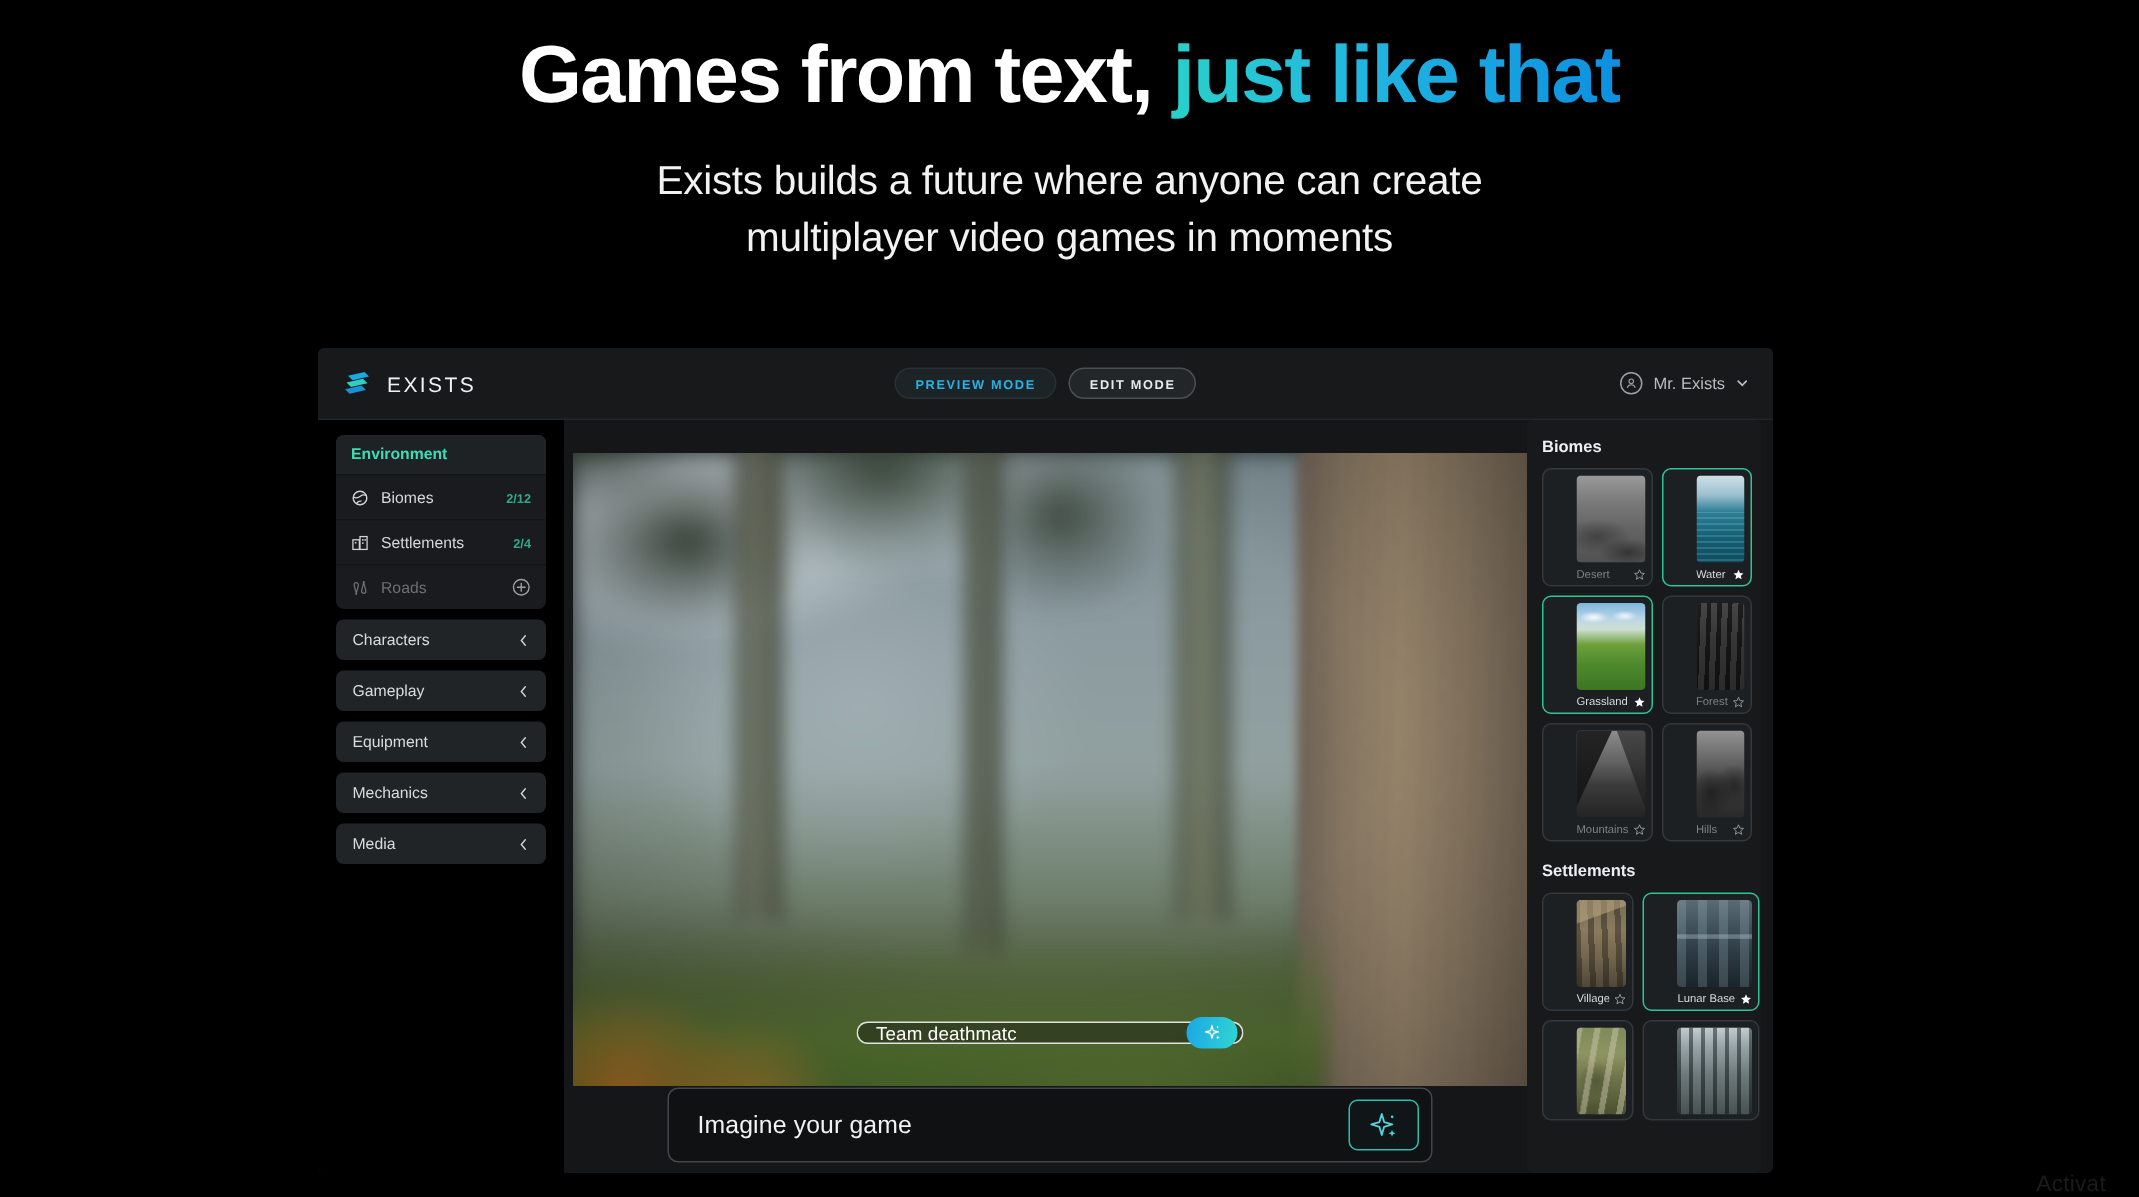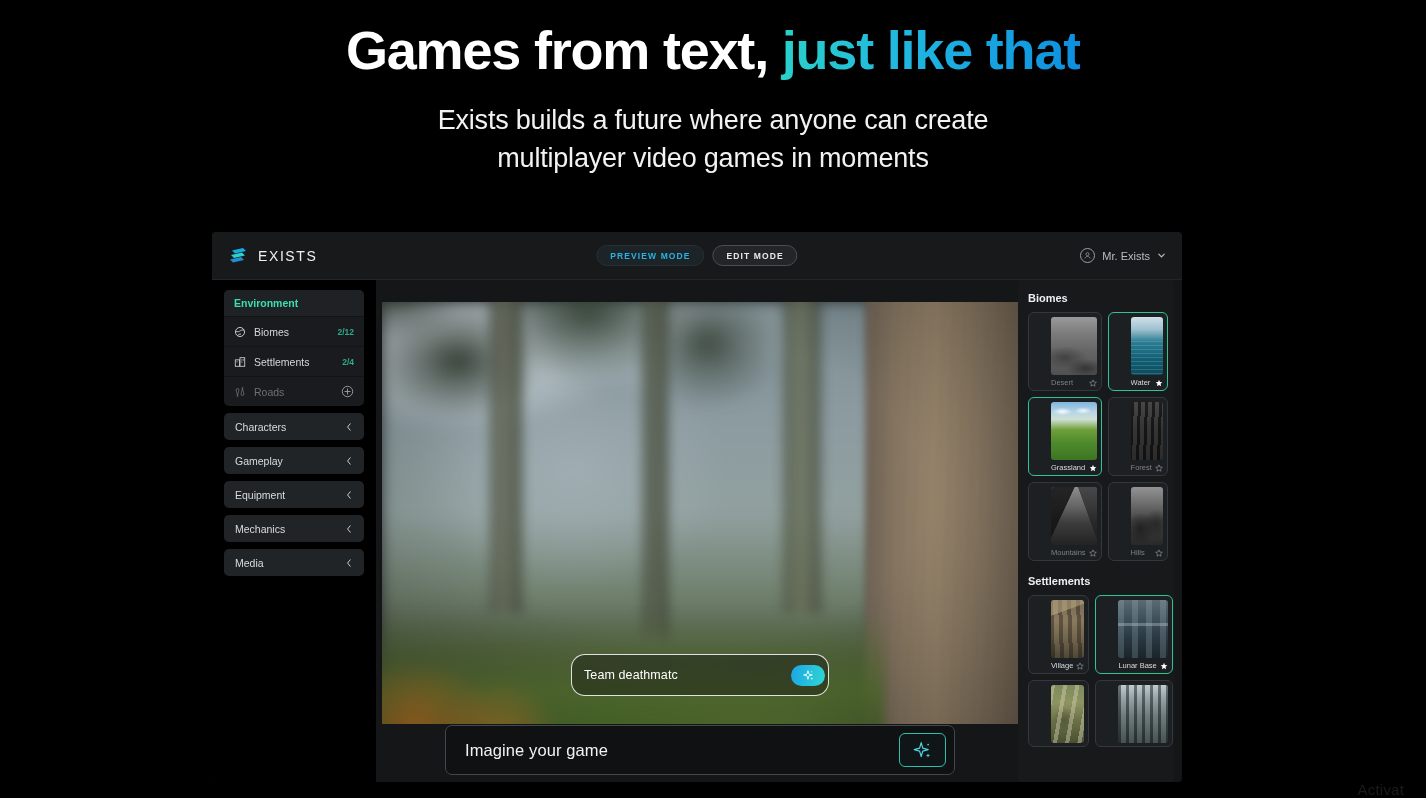--- a/index.html
+++ b/index.html
@@ -170,21 +170,21 @@
       linear-gradient(180deg, rgba(104,132,60,0) 0%, rgba(86,114,48,.9) 55%, #4c6230 100%);
     filter: blur(6px);
   }
   .scene .vignette {
     position: absolute; inset: 0;
     background: radial-gradient(ellipse 78% 78% at 50% 45%, rgba(0,0,0,0) 45%, rgba(0,0,0,.28) 100%);
   }
 
   .scene-input {
     position: absolute; left: 50%; transform: translateX(-50%); bottom: 28px;
-    width: 258px; height: 42px; border-radius: 14px;
+    width: 258px; height: 15px; border-radius: 14px;
     background: rgba(18,20,18,.42); border: 1px solid rgba(255,255,255,.85);
     display: flex; align-items: center; padding: 0 3px 0 12px;
     backdrop-filter: blur(2px);
   }
   .scene-input .val { flex: 1; font-size: 12.5px; color: #ffffff; letter-spacing: .1px; }
   .sparkle-pill {
     width: 34px; height: 21px; border-radius: 11px; cursor: pointer;
     background: linear-gradient(100deg, #1ca6e6 0%, #2fd6d2 100%);
     display: flex; align-items: center; justify-content: center;
   }

